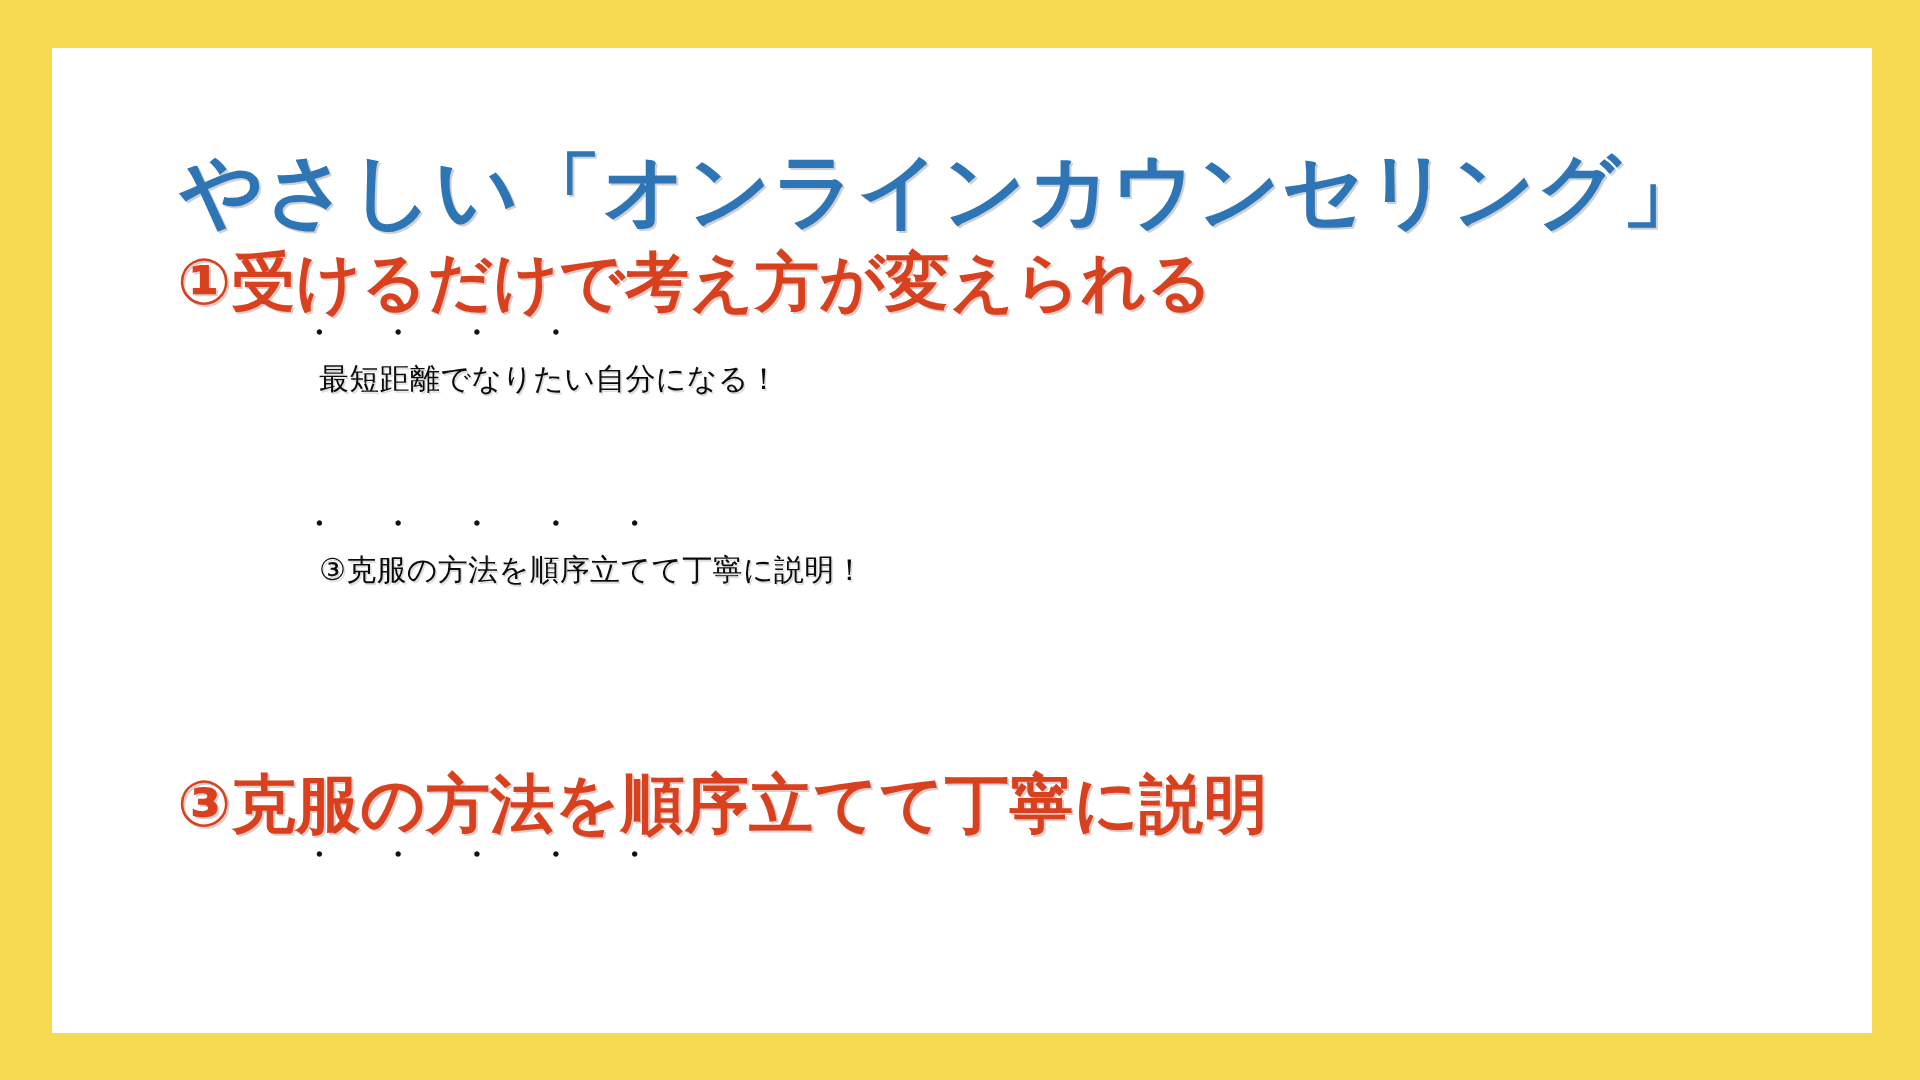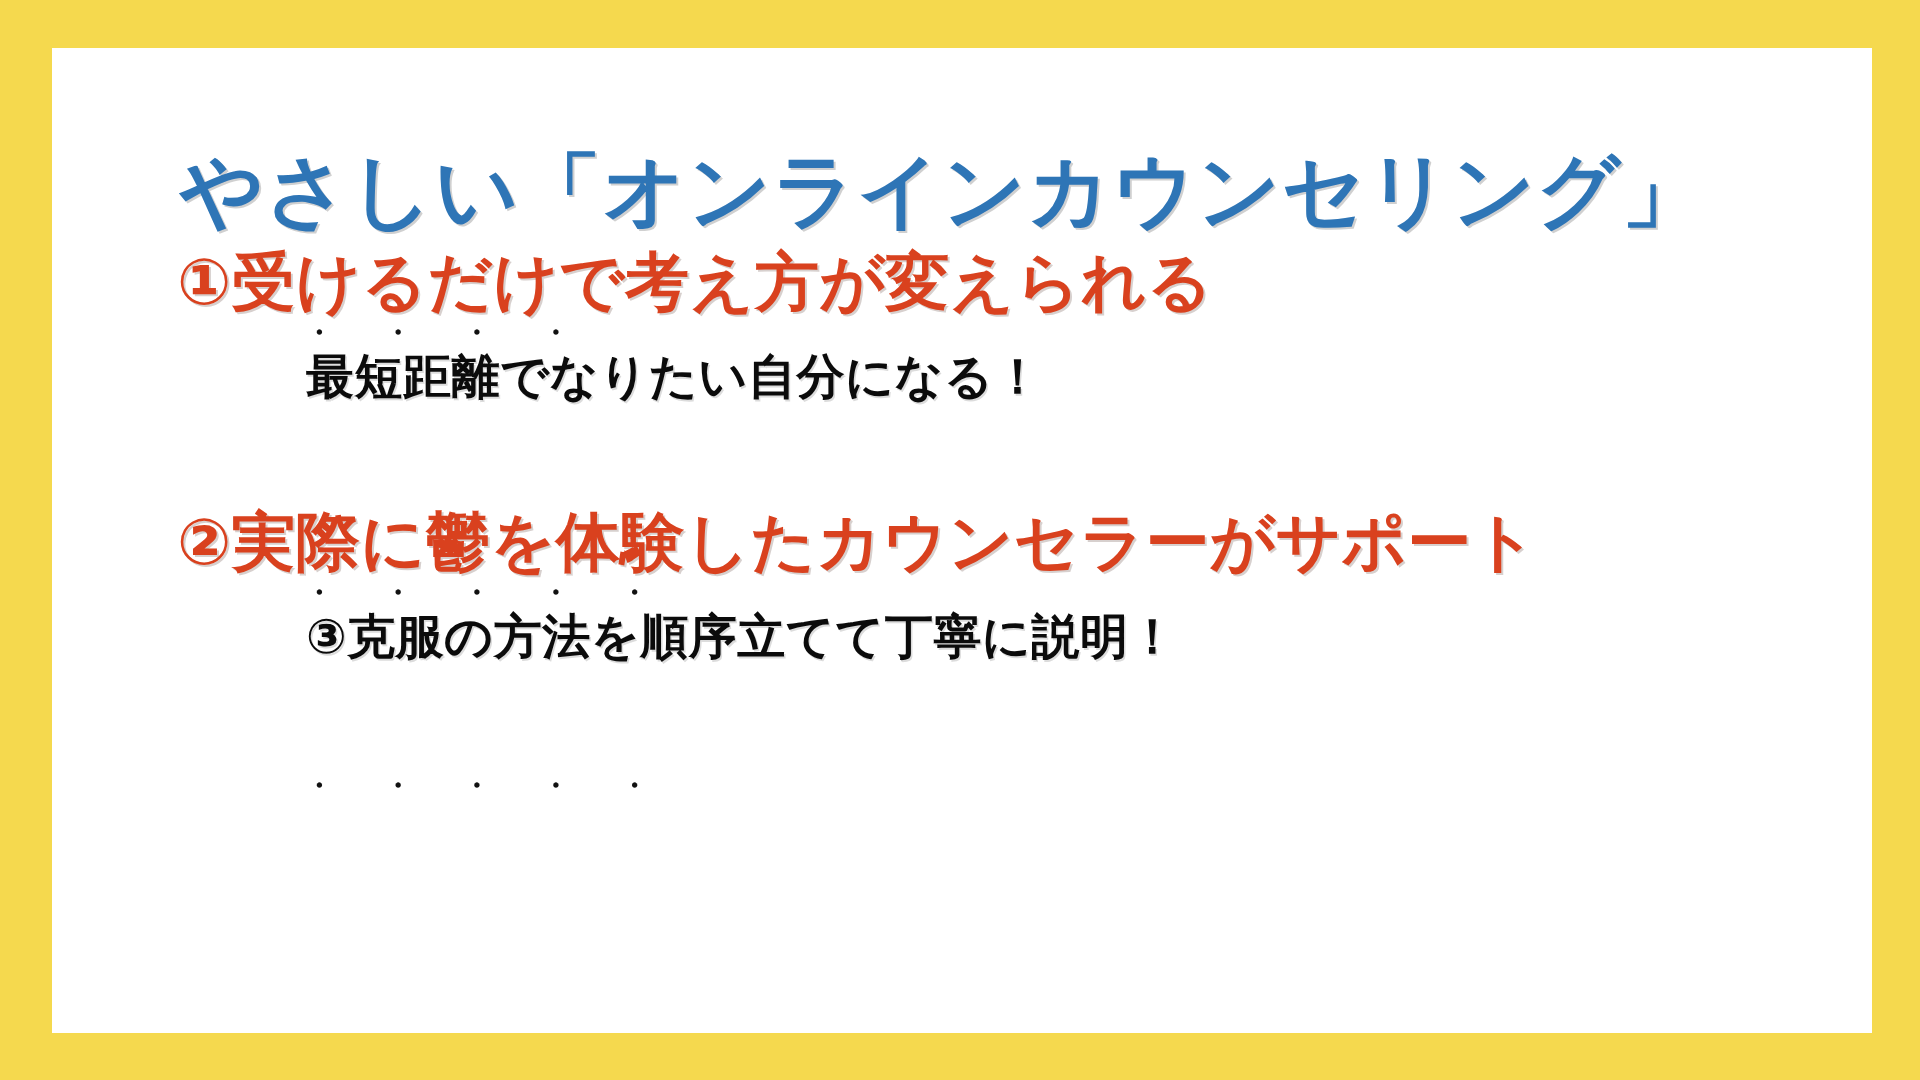--- a/index.html
+++ b/index.html
@@ -82,24 +82,24 @@
     line-height: 22px;
     font-size: 34px;
     color: #111111;
     letter-spacing: 0.52em;
     white-space: nowrap;
     user-select: none;
   }
 
   .benefit-sub {
     display: block;
-    margin: 4px;
-    font-size: 48px;
+    margin: 17px;
+    font-size: 30px;
     line-height: 1.25;
-    font-weight: 700;
+    font-weight: 400;
     color: #0B0B0B;
     letter-spacing: 0.01em;
     white-space: nowrap;
     text-shadow: 1.5px 1.5px 0 rgba(140,140,140,0.30);
   }
 </style>
 </head>
 <body style="background: rgb(245, 217, 78);">
 
 <div id="slide" style="background: rgb(245, 217, 78);">
@@ -110,27 +110,27 @@
 
     <section class="benefit-block" id="benefit-1">
       <h2 class="benefit-heading" style="color: rgb(217, 65, 30);">①受けるだけで考え方が変えられる</h2>
       <div class="benefit-sub-wrap">
         <span class="emphasis-dots">・ ・ ・ ・</span>
         <span class="benefit-sub" style="color: rgb(11, 11, 11);">最短距離でなりたい自分になる！</span>
       </div>
     </section>
 
     <section class="benefit-block" id="benefit-2">
-      <h2 class="benefit-heading" style="color: rgb(217, 65, 30);">②実際に鬱を体験したカウンセラーがサポート</h2>
       <div class="benefit-sub-wrap">
         <span class="emphasis-dots">・ ・ ・ ・ ・</span>
         <span class="benefit-sub" style="color: rgb(11, 11, 11);">③克服の方法を順序立てて丁寧に説明！</span>
       </div>
     </section>
 
     <section class="benefit-block" id="benefit-3">
+      <h2 class="benefit-heading" style="color: rgb(217, 65, 30);">③克服の方法を順序立てて丁寧に説明</h2>
       <div class="benefit-sub-wrap">
         <span class="emphasis-dots">・ ・ ・ ・ ・</span>
       </div>
     </section>
 
   </div>
 </div>
 
 </body></html>

